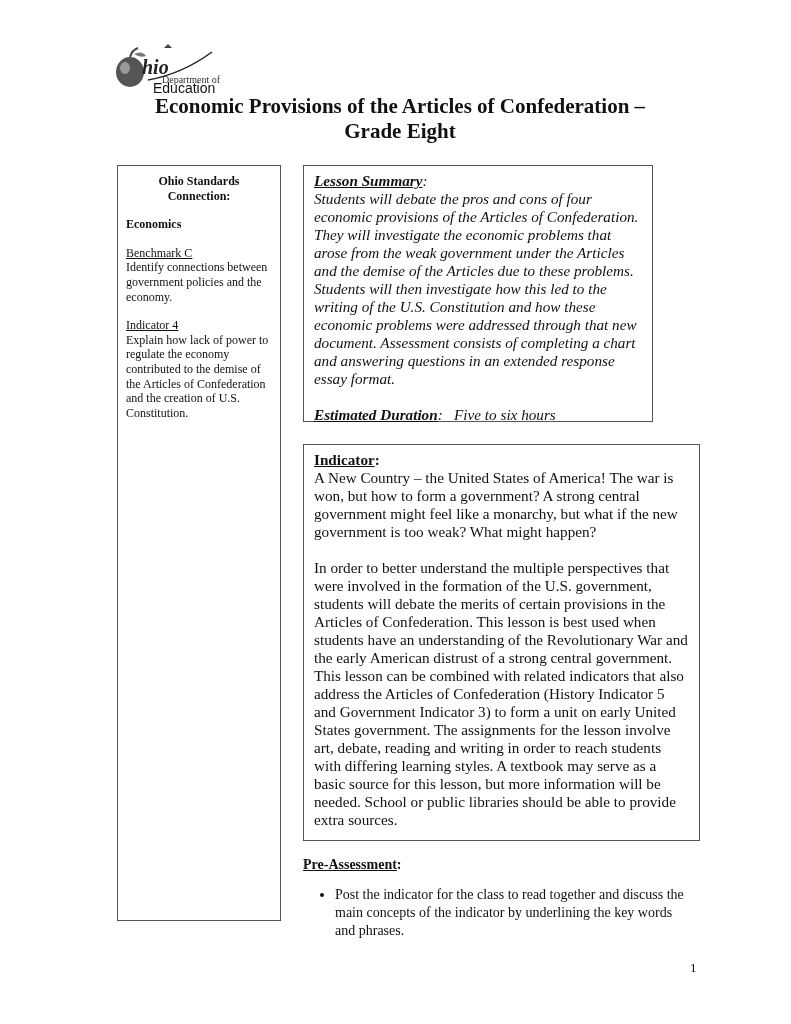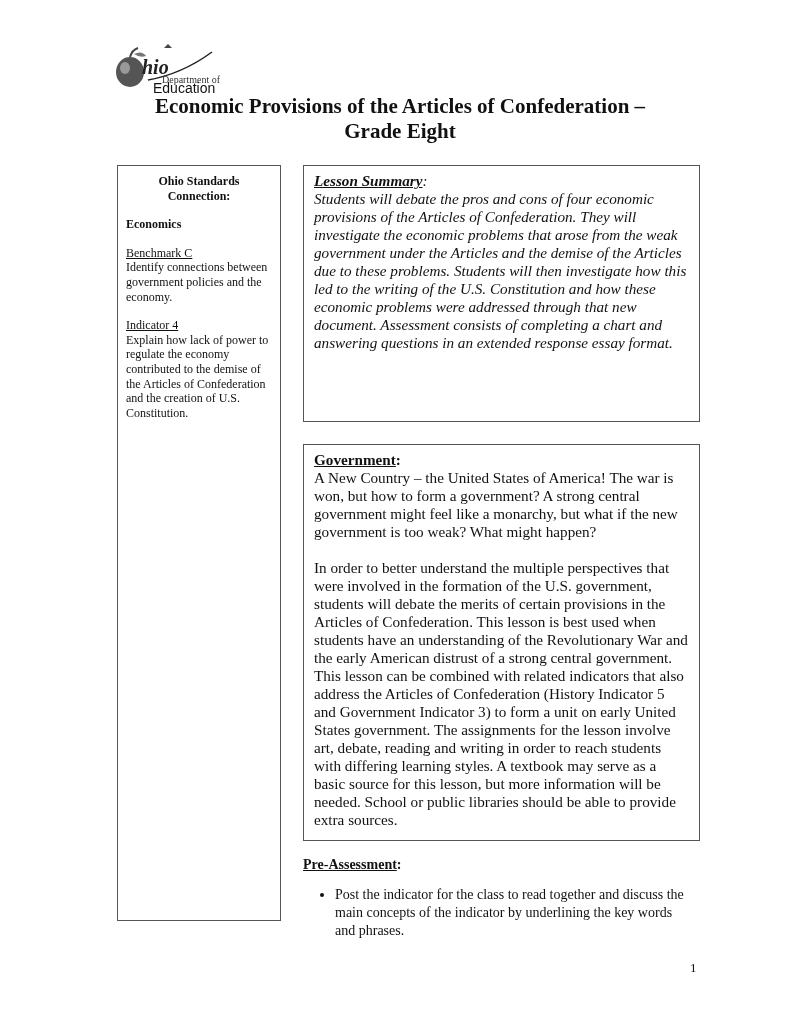--- a/index.html
+++ b/index.html
@@ -18,21 +18,21 @@
     }
     .title {
       position: absolute; left: 100px; width: 600px; top: 94px; text-align: center;
       font-weight: bold; font-size: 21px; line-height: 25px; margin: 0;
     }
     .box { position: absolute; border: 1px solid #555; box-sizing: border-box; background: #fff; }
     .left-box { left: 117px; top: 165px; width: 164px; height: 756px; padding: 8px 8px; font-size: 12px; line-height: 14.6px; }
     .left-box .hdr { text-align: center; font-weight: bold; }
     .left-box .sec { font-weight: bold; margin-top: 14px; }
     .left-box .ul { text-decoration: underline; margin-top: 14px; }
-    .summary-box { left: 303px; top: 165px; width: 397px; height: 257px; padding: 6px 10px; font-size: 15.2px; line-height: 18px; font-style: italic; }
+    .summary-box { left: 303px; top: 165px; width: 350px; height: 257px; padding: 6px 10px; font-size: 15.2px; line-height: 18px; font-style: italic; }
     .commentary-box { left: 303px; top: 444px; width: 397px; height: 397px; padding: 6px 10px; font-size: 15.2px; line-height: 18px; }
     .hlabel { font-weight: bold; text-decoration: underline; font-style: italic; }
     .clabel { font-weight: bold; }
     .clabel u { text-decoration: underline; }
     .pre { position: absolute; left: 303px; top: 856px; width: 400px; font-size: 14px; line-height: 18px; }
     .pre ul { margin: 12px; padding-left: 20px; }
     .pre li { padding-left: 0px; }
     .pagenum { position: absolute; left: 690px; top: 960px; font-size: 13px; }
     p { margin: 0; }
     .gap { height: 18px; }
@@ -68,24 +68,25 @@
   <div class="ul">Benchmark C</div>
   <div>Identify connections between government policies and the economy.</div>
   <div class="ul">Indicator 4</div>
   <div>Explain how lack of power to regulate the economy contributed to the demise of the Articles of Confederation and the creation of U.S. Constitution.</div>
 </div>
 
 <div class="box summary-box">
   <p><span class="hlabel">Lesson Summary</span><span>:</span></p>
   <p>Students will debate the pros and cons of four economic provisions of the Articles of Confederation. They will investigate the economic problems that arose from the weak government under the Articles and the demise of the Articles due to these problems. Students will then investigate how this led to the writing of the U.S. Constitution and how these economic problems were addressed through that new document. Assessment consists of completing a chart and answering questions in an extended response essay format.</p>
   <div class="gap"></div>
+  <p><span class="hlabel">Estimated Duration</span><span>:</span>&nbsp;&nbsp;&nbsp;<span>Five to six hours</span></p>
 </div>
 
 <div class="box commentary-box">
-  <p class="clabel"><u>Government</u><span>:</span></p>
+  <p class="clabel"><u>Indicator</u><span>:</span></p>
   <p>A New Country – the United States of America! The war is won, but how to form a government?  A strong central government might feel like a monarchy, but what if the new government is too weak? What might happen?</p>
   <div class="gap"></div>
   <p>In order to better understand the multiple perspectives that were involved in the formation of the U.S. government, students will debate the merits of certain provisions in the Articles of Confederation. This lesson is best used when students have an understanding of the Revolutionary War and the early American distrust of a strong central government. This lesson can be combined with related indicators that also address the Articles of Confederation (History Indicator 5 and Government Indicator 3) to form a unit on early United States government. The assignments for the lesson involve art, debate, reading and writing in order to reach students with differing learning styles. A textbook may serve as a basic source for this lesson, but more information will be needed. School or public libraries should be able to provide extra sources.</p>
 </div>
 
 <div class="pre">
   <p class="clabel"><u>Pre-Assessment</u><span>:</span></p>
   <ul>
     <li>Post the indicator for the class to read together and discuss the main concepts of the indicator by underlining the key words and phrases.</li>
   </ul>

